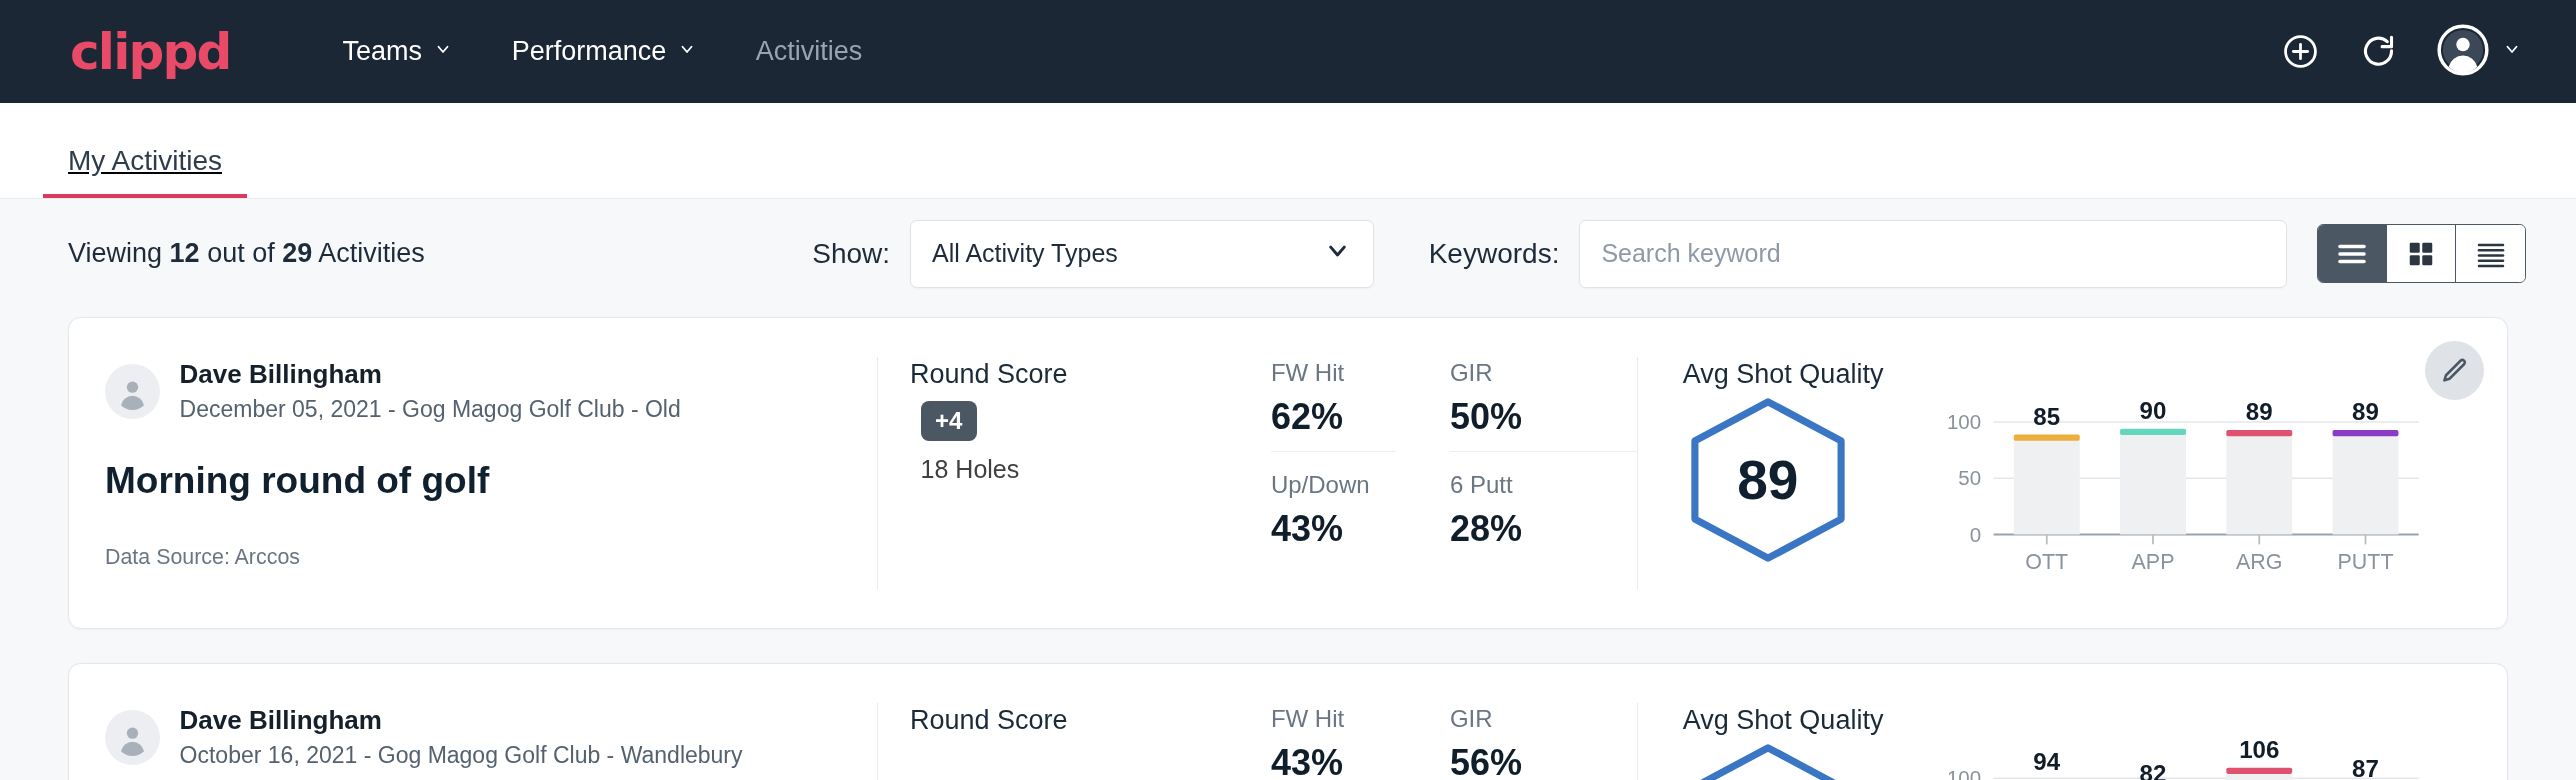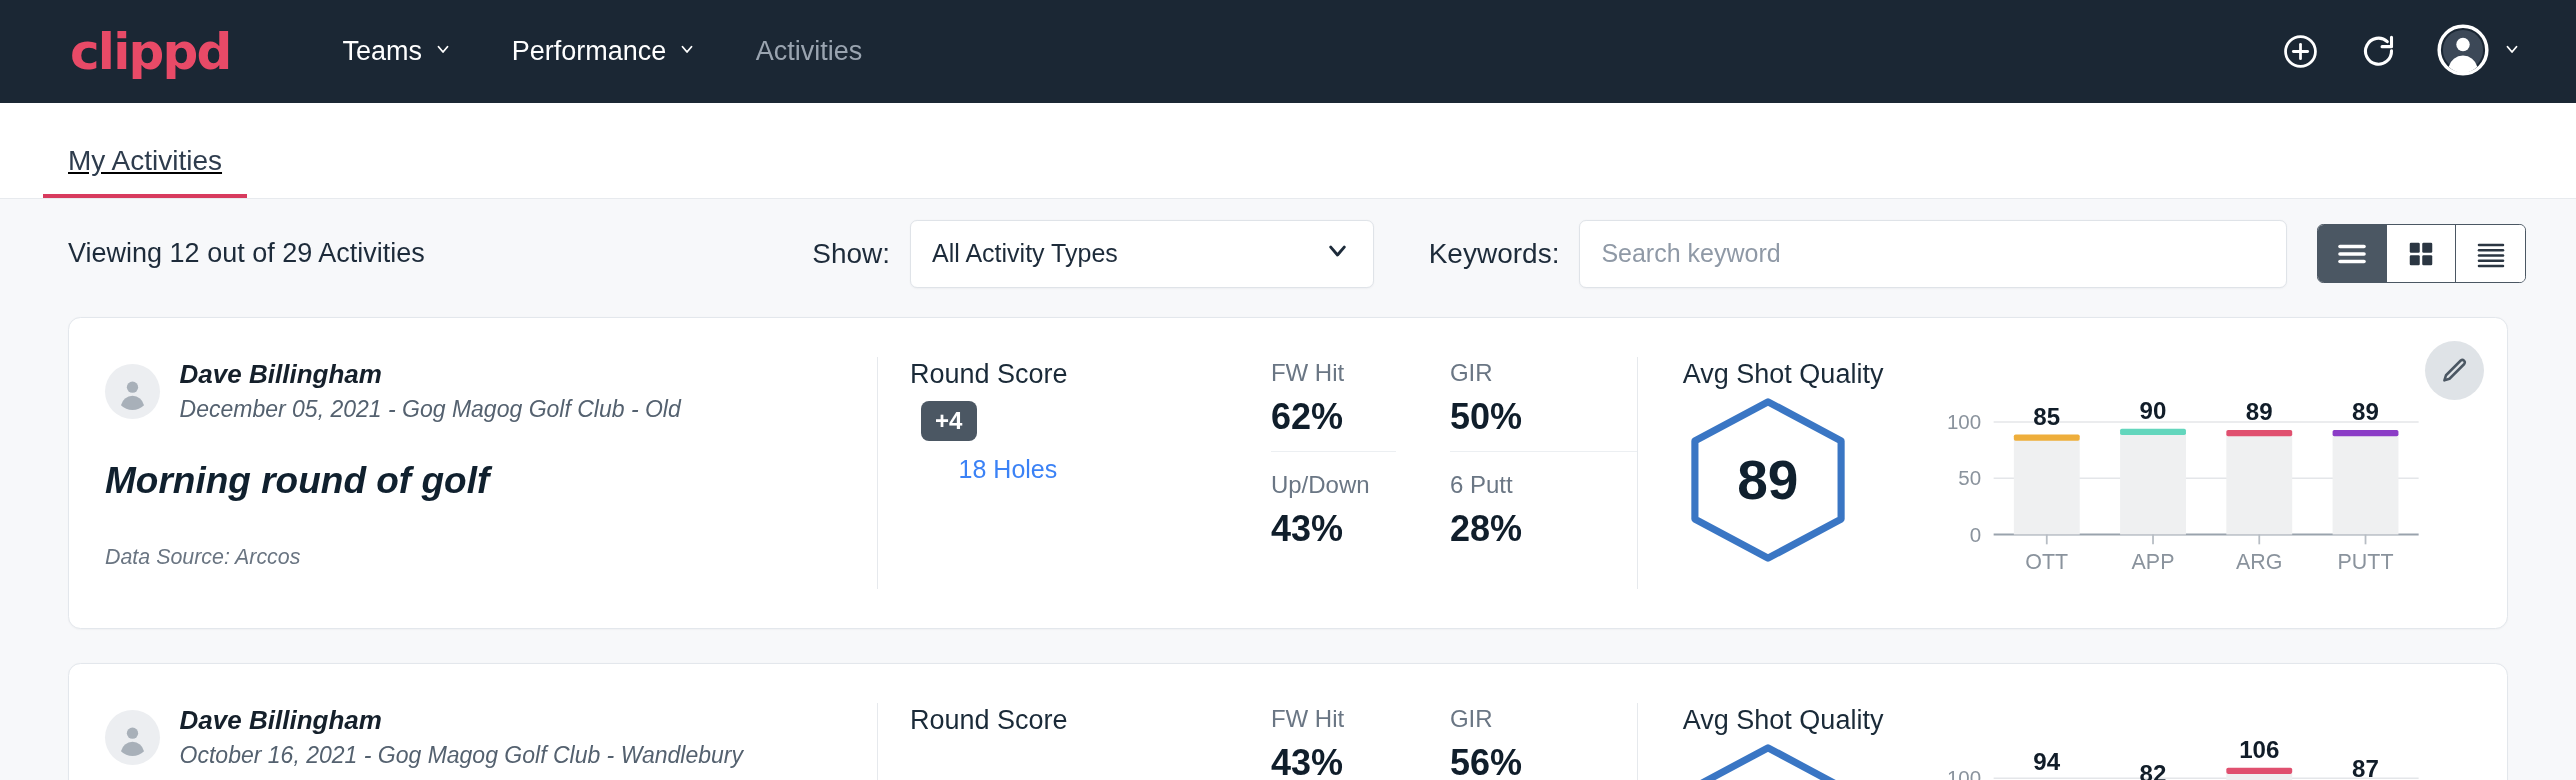--- a/index.html
+++ b/index.html
@@ -78,21 +78,21 @@
 
   
   .filterbar {
     height: 109px;
     display: flex;
     align-items: center;
     padding: 0 50px 0 68px;
     background: #f7f8fa;
   }
   .viewing { font-size: 27px; color: #1d2b3a; }
-  .viewing b { font-weight: 400; }
+  .viewing b { font-weight: 700; }
 
   .filter-right {
     margin-left: auto;
     display: flex;
     align-items: center;
   }
   .lbl { font-size: 28px; color: #1d2b3a; margin-right: 19.6px; white-space: nowrap; text-align: right; }
   .select {
     width: 464px; height: 68px;
     background: #fff;
@@ -149,21 +149,20 @@
     align-items: stretch;
     position: relative;
     margin-bottom: 34px;
     box-shadow: 0 0.9px 1.8px rgba(16,24,40,.03);
   }
 
   .col-info {
     width: 808px;
     padding: 41px 0 0 36px;
     flex: none;
-    font-style: italic;
   }
   .who { display: flex; align-items: center; gap: 19.6px; }
   .pfp {
     width: 55px; height: 55px; border-radius: 50%;
     background: #eceef1;
     display: flex; align-items: center; justify-content: center;
     flex: none;
   }
   .who-txt { display: flex; flex-direction: column; gap: 6.2px; }
   .who-name { font-size: 26px; font-weight: 700; color: #15202b; }
@@ -189,21 +188,21 @@
   }
   .score-side { display: flex; flex-direction: column; justify-content: space-between; align-self: stretch; padding-bottom: 12.5px; margin-left: 10.7px;}
   .pill {
     background: #4b5763; color: #fff;
     font-size: 24px; font-weight: 700;
     border-radius: 8px;
     padding: 6.2px 14.3px;
     align-self: flex-start;
     margin-bottom: 14.3px;
   }
-  .holes { font-size: 25px; color: #3b82f6; margin-left: 38px; }
+  .holes { font-size: 25px; color: #404040; }
 
   .col-stats {
     width: 375px; flex: none;
     padding: 41px 0 0 9px;
     display: grid;
     grid-template-columns: 125px 1fr;
     grid-auto-rows: min-content;
     column-gap: 54px;
   }
   .stat { }

